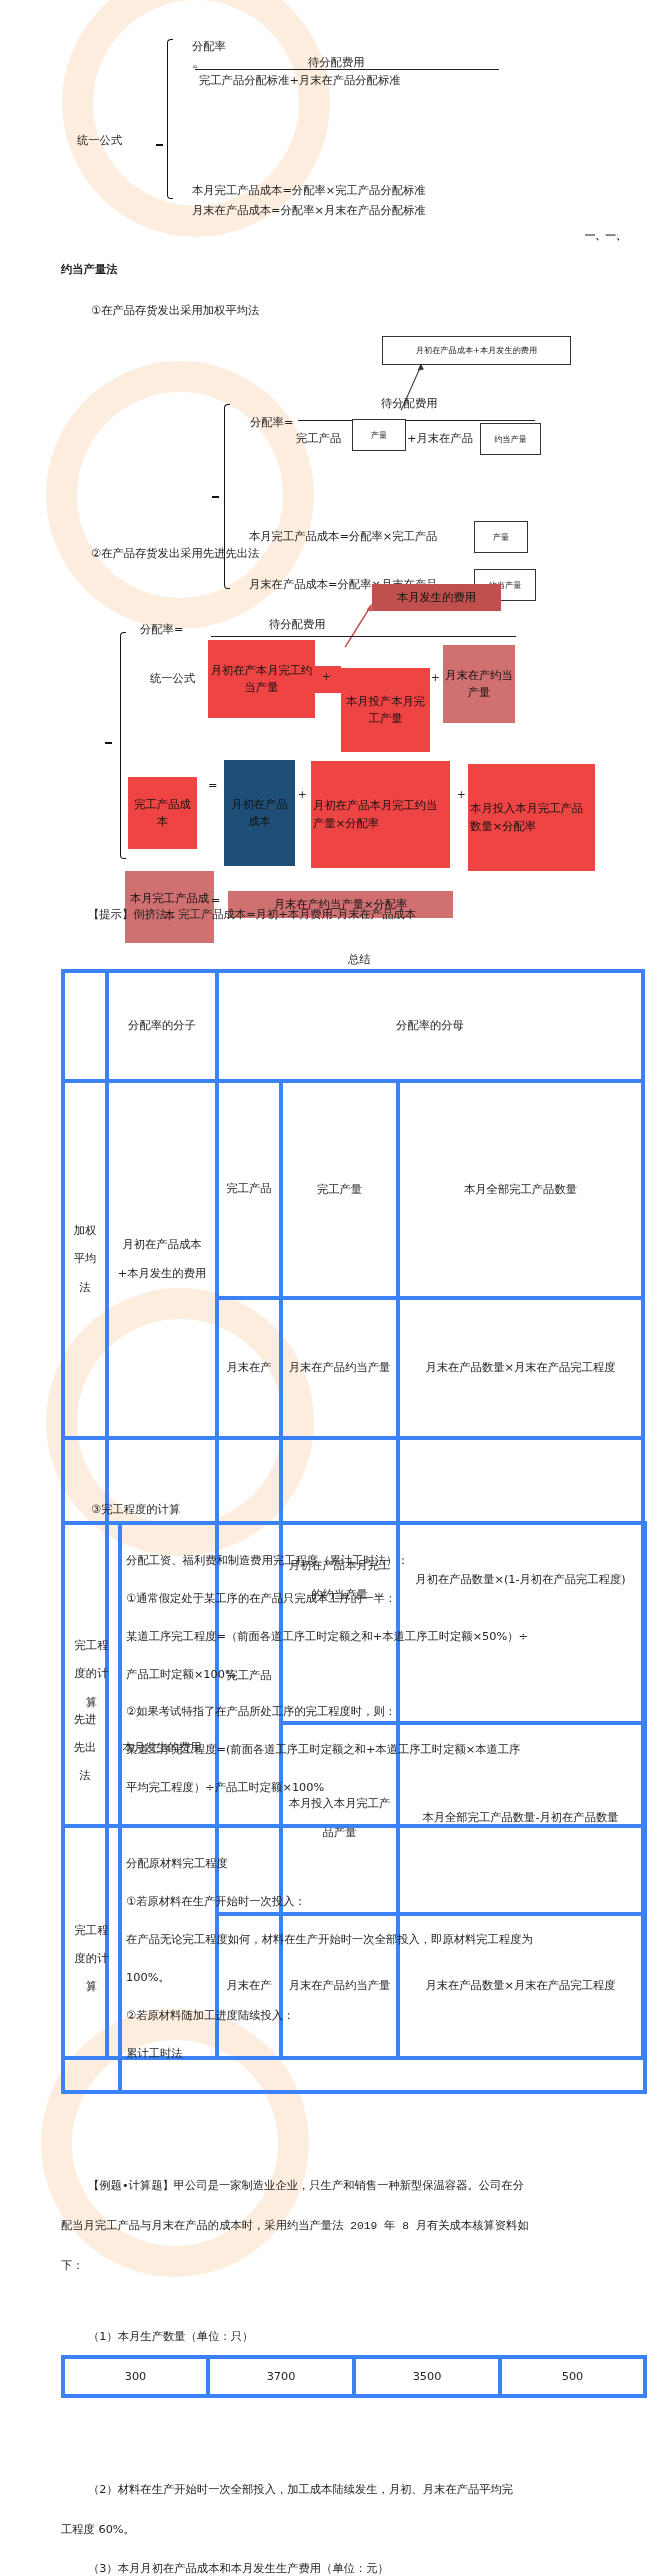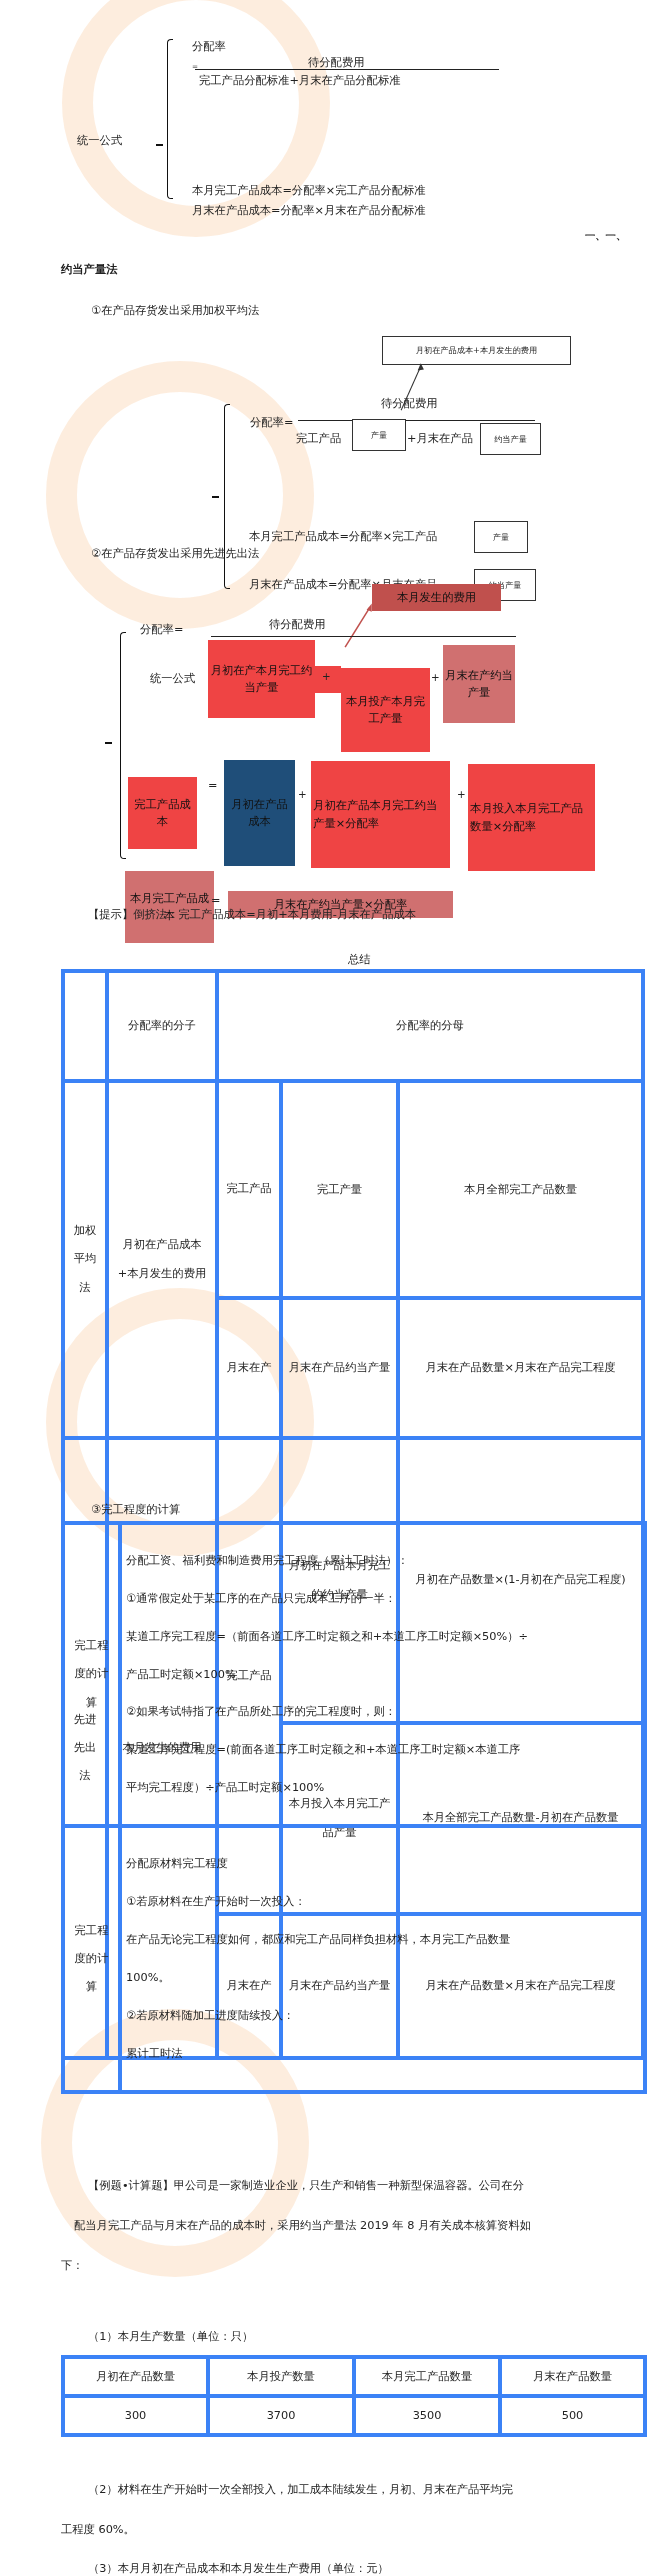--- a/index.html
+++ b/index.html
@@ -187,48 +187,42 @@
       <div>②如果考试特指了在产品所处工序的完工程度时，则：</div>
       <div>某道工序完工程度=(前面各道工序工时定额之和+本道工序工时定额×本道工序</div>
       <div>平均完工程度）÷产品工时定额×100%</div>
     </td>
   </tr>
   <tr style="height:266px;">
     <td class="lh">完工程度的计算</td>
     <td class="left" style="line-height:3.35;">
       <div>分配原材料完工程度</div>
       <div>①若原材料在生产开始时一次投入：</div>
-      <div>在产品无论完工程度如何，都应和完工产品同样负担材料，本月完工产品数量</div>
+      <div>在产品无论完工程度如何，材料在生产开始时一次全部投入，即原材料完工程度为</div>
       <div>100%。</div>
       <div>②若原材料随加工进度陆续投入：</div>
       <div>累计工时法</div>
     </td>
   </tr>
 </tbody>
   </table>
 
 <div class="para" style="left:88px;top:2178px;">【例题•计算题】甲公司是一家制造业企业，只生产和销售一种新型保温容器。公司在分</div>
-<div class="para" style="left:74px;top:2218px;">配当月完工产品与月末在产品的成本时，采用约当产量法 2019 年 8 月有关成本核算资料如</div>
+<div class="para" style="left:61px;top:2218px;font-family:Liberation Mono, monospace;">配当月完工产品与月末在产品的成本时，采用约当产量法 2019 年 8 月有关成本核算资料如</div>
 <div class="para" style="left:61px;top:2258px;">下：</div>
 
 <div class="para" style="left:88px;top:2329px;">（1）本月生产数量（单位：只）</div>
 <table class="doc" style="left:61px;top:2355px;width:582px;">
   <colgroup>
       <col style="width:145px">
       <col style="width:146px">
       <col style="width:146px">
       <col style="width:145px">
     </colgroup>
   <tbody>
-      <tr style="height:39px;">
-    <td>月初在产品数量</td>
-    <td>本月投产数量</td>
-    <td>本月完工产品数量</td>
-    <td>月末在产品数量</td>
-  </tr>
   <tr style="height:39px;">
     <td>300</td>
     <td>3700</td>
     <td>3500</td>
     <td>500</td>
   </tr>
 </tbody>
   </table>
 
 <div class="para" style="left:88px;top:2482px;">（2）材料在生产开始时一次全部投入，加工成本陆续发生，月初、月末在产品平均完</div>

